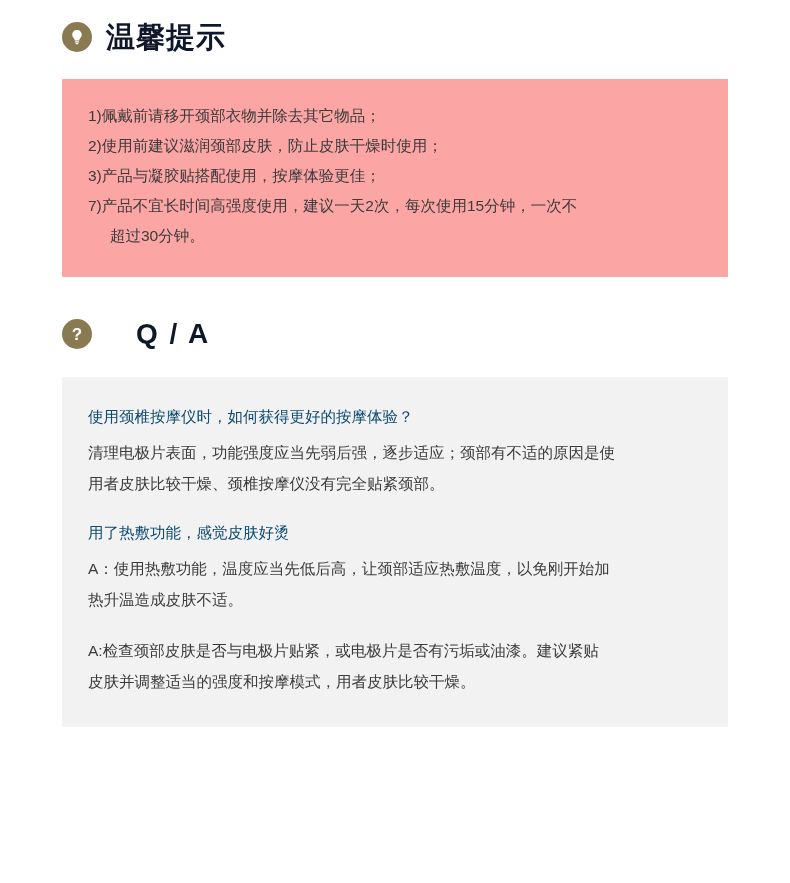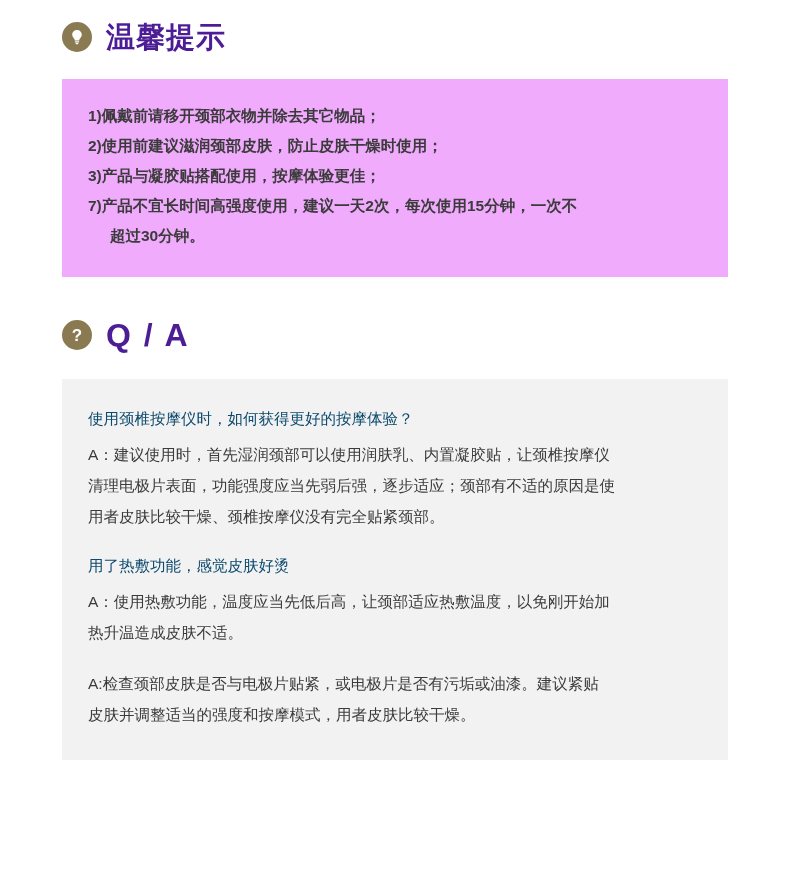--- a/index.html
+++ b/index.html
@@ -44,32 +44,31 @@
     line-height: 1;
     font-weight: bold;
     flex: 0 0 auto;
   }
   .head-icon svg { display: block; }
 
   .head-title {
     font-size: 29px;
     font-weight: bold;
     letter-spacing: 1px;
-    color: #4c1d95;
+    color: #0f172a;
     line-height: 1;
   }
-  .head-title.latin { letter-spacing: 2px; font-size: 32px; }
+  .head-title.latin { letter-spacing: 2px; font-size: 28px; margin-left: 30px; }
 
   
   .tips-panel {
     margin-top: 27px;
-    background: #f0abfc;
+    background: #fca5a5;
     padding: 22px 26px 26px 26px;
     box-sizing: border-box;
-    font-weight: bold;
   }
   .tips-line {
     font-size: 15.5px;
     line-height: 30px;
     color: #3b3b3b;
     white-space: pre-wrap;
   }
   .tips-line.indent { text-indent: 22px; }
 
   
@@ -121,21 +120,20 @@
   <div class="section-head qa-head">
     <span class="head-icon">?</span>
     <span class="head-title latin">Q / A</span>
   </div>
 
   <div class="qa-panel">
 
     <div class="qa-block">
       <div class="qa-q">使用颈椎按摩仪时，如何获得更好的按摩体验？</div>
       <div class="qa-a">
-        <span class="hang">A：建议使用时，首先湿润颈部可以使用润肤乳、内置凝胶贴，让颈椎按摩仪</span>
         <span class="hang">清理电极片表面，功能强度应当先弱后强，逐步适应；颈部有不适的原因是使</span>
         <span class="hang">用者皮肤比较干燥、颈椎按摩仪没有完全贴紧颈部。</span>
       </div>
     </div>
 
     <div class="qa-block">
       <div class="qa-q">用了热敷功能，感觉皮肤好烫</div>
       <div class="qa-a">
         <span class="hang">A：使用热敷功能，温度应当先低后高，让颈部适应热敷温度，以免刚开始加</span>
         <span class="hang">热升温造成皮肤不适。</span>

